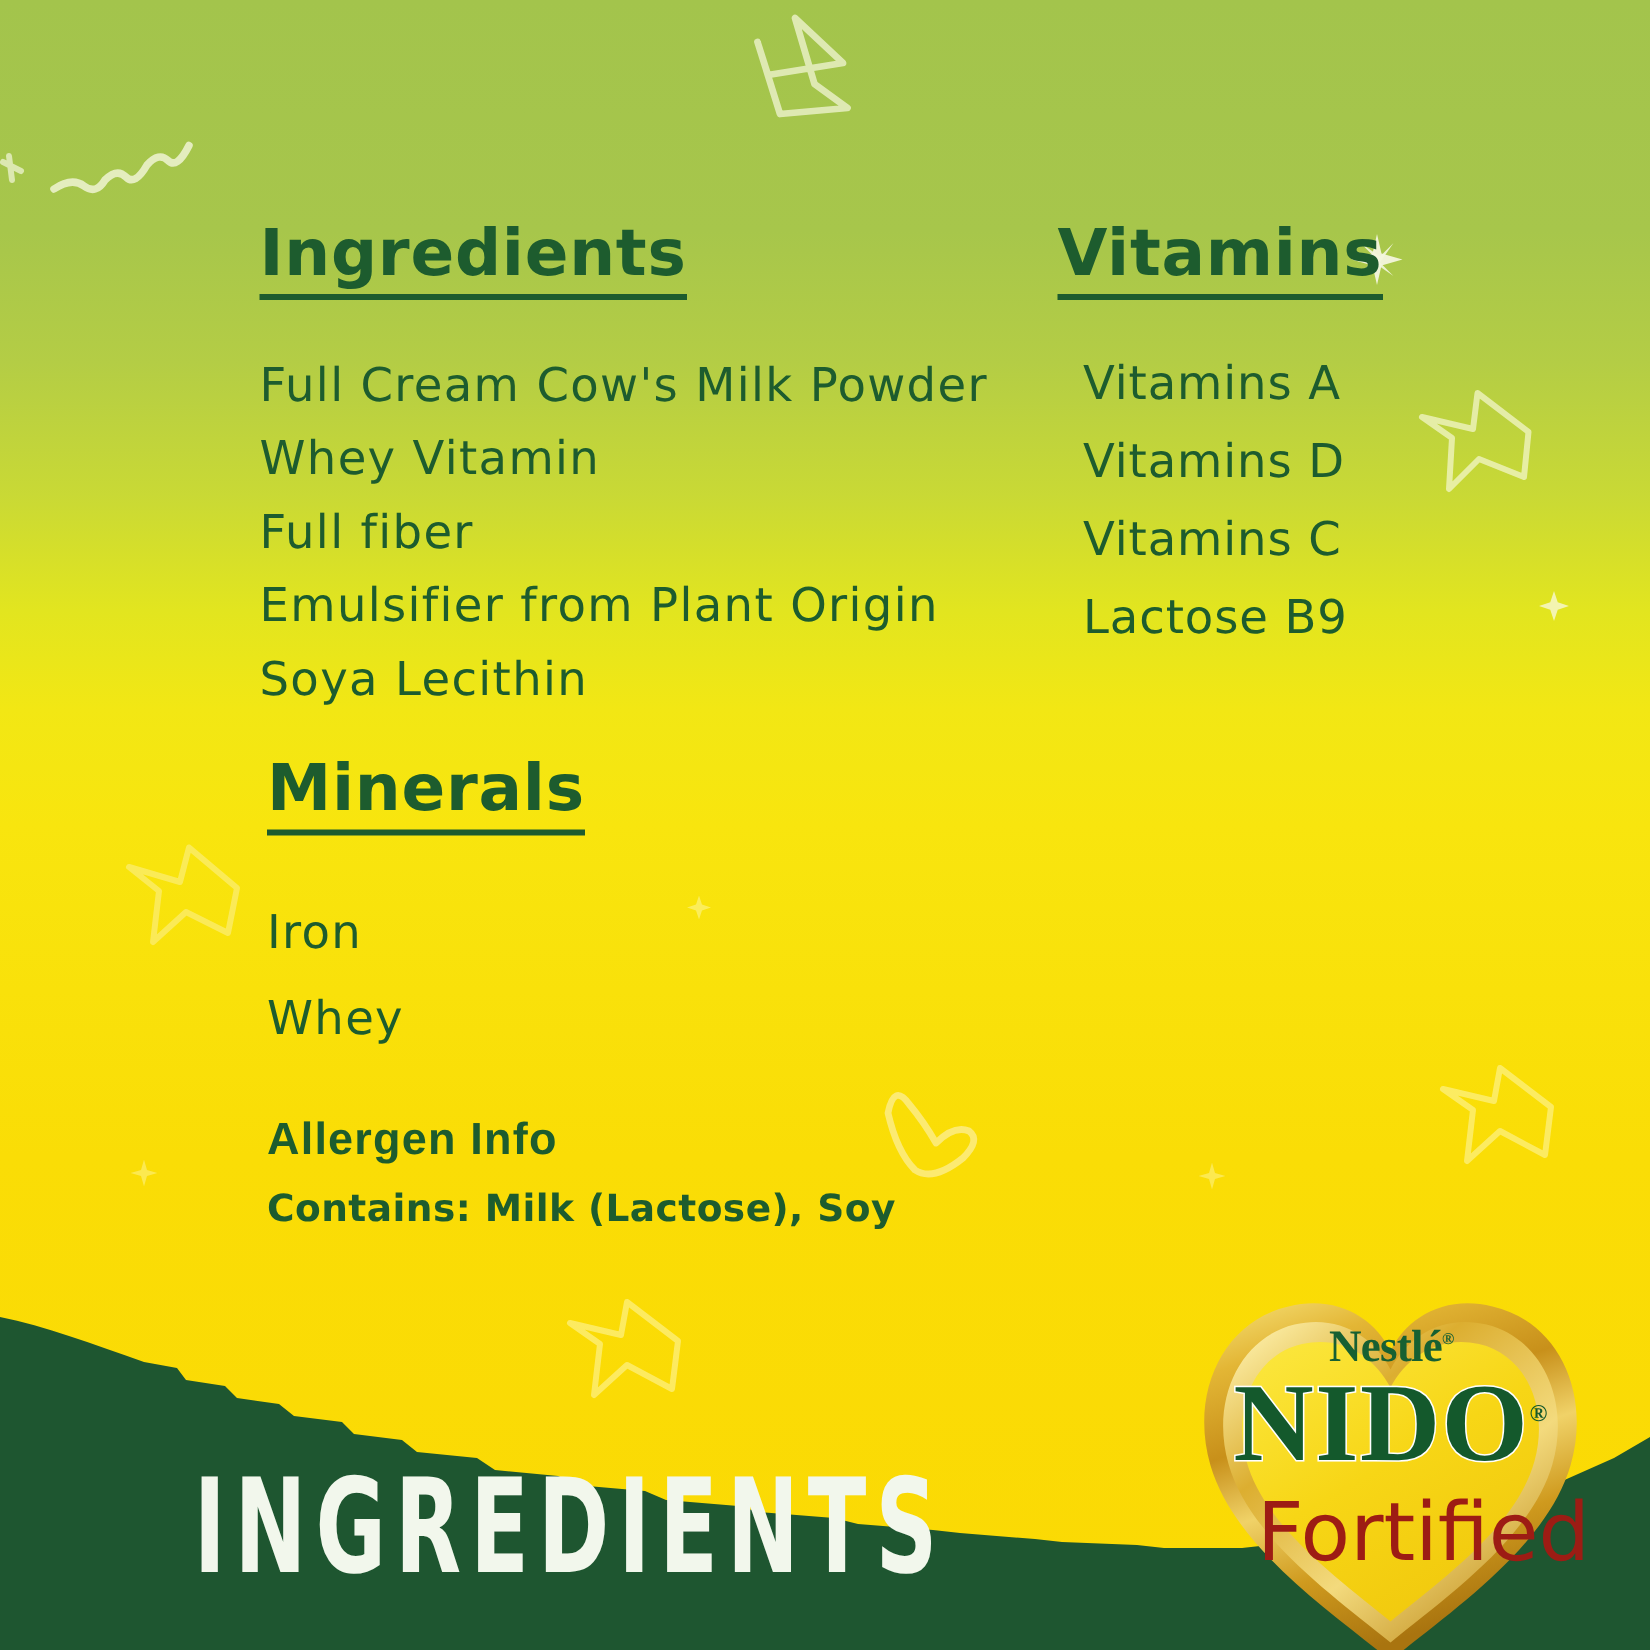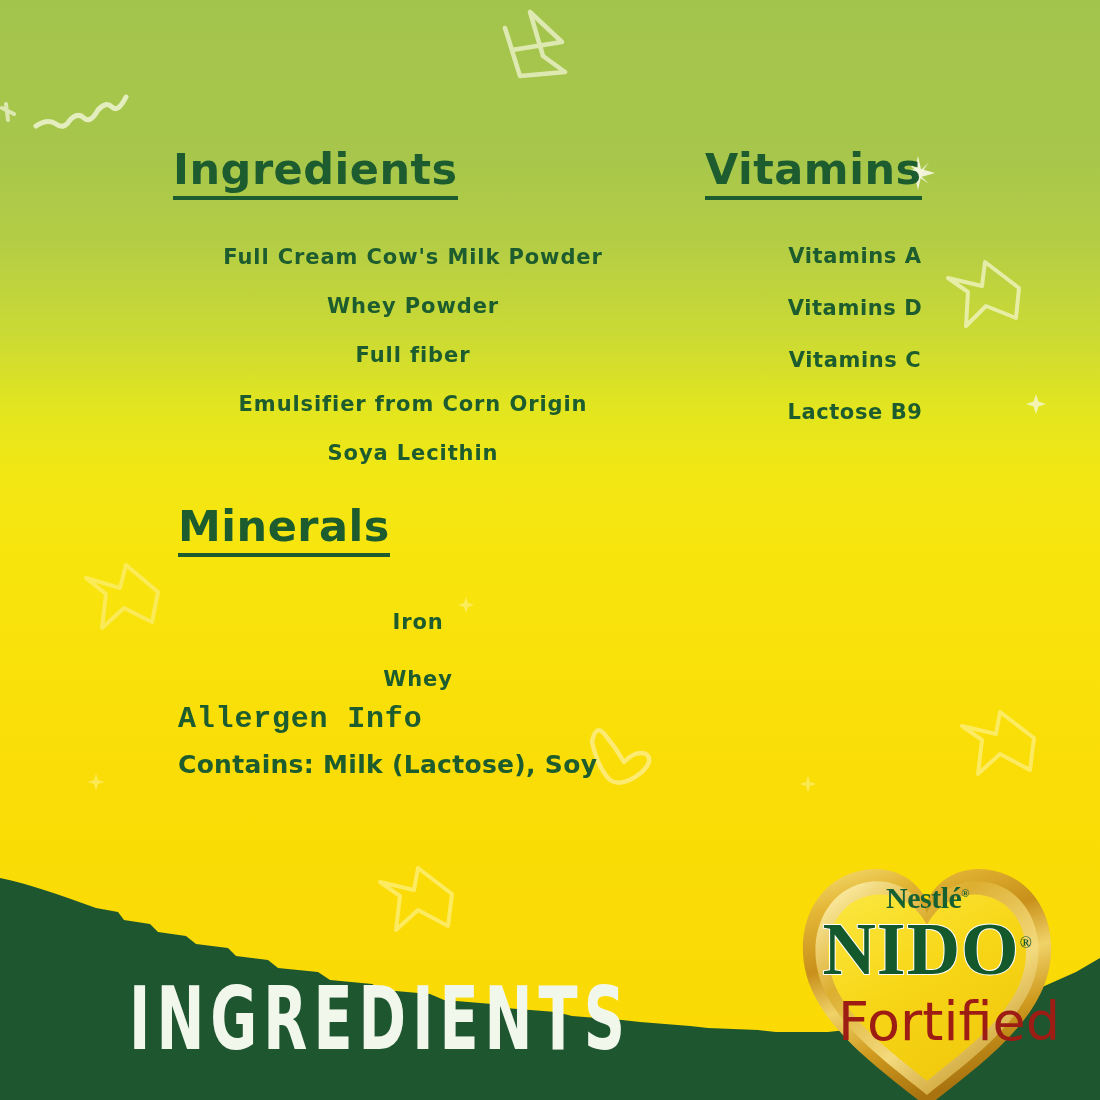--- a/index.html
+++ b/index.html
@@ -94,43 +94,43 @@
   }
 
   .list {
     margin: 0;
     padding: 0;
     list-style: none;
   }
   .list li {
     color: #1d5c2e;
     font-family: "DejaVu Sans", sans-serif;
-    font-size: 21px;
-    font-weight: bold;
+    font-size: 31px;
+    font-weight: normal;
     letter-spacing: 0.9px;
     line-height: 49px;
     white-space: nowrap;
-    text-align: center;
   }
 
   .col-left .list { margin-top: 33px; }
-  .col-right .list { margin-top: 30px; }
+  .col-right .list { margin-top: 30px; margin-left: 17px; }
   .col-right .list li { line-height: 52px; letter-spacing: 0.6px; }
 
   .minerals-block .list { margin-top: 37px; }
   .minerals-block .list li { line-height: 57px; }
 
   .allergen-title {
     color: #1d5c2e;
-    font-family: Liberation Mono, monospace;
+    font-family: Liberation Sans, sans-serif;
     font-size: 30px;
     font-weight: bold;
     letter-spacing: 0.8px;
     line-height: 1.0;
     white-space: nowrap;
+    margin-top: 41px;
   }
   .allergen-text {
     color: #1d5c2e;
     font-family: "DejaVu Sans", sans-serif;
     font-size: 25px;
     font-weight: bold;
     letter-spacing: 0.3px;
     margin-top: 16px;
     white-space: nowrap;
   }
@@ -287,23 +287,23 @@
              L 1076 172 L 1100 158
              L 1100 300 L 0 300 Z" fill="#1e5630"></path>
   </svg>
 
   <div class="content">
 
     <div class="col-left">
       <div class="heading">Ingredients</div>
       <ul class="list">
         <li>Full Cream Cow's Milk Powder</li>
-        <li>Whey Powder</li>
+        <li>Whey Vitamin</li>
         <li>Full fiber</li>
-        <li>Emulsifier from Corn Origin</li>
+        <li>Emulsifier from Plant Origin</li>
         <li>Soya Lecithin</li>
       </ul>
     </div>
 
     <div class="col-right">
       <div class="heading">Vitamins</div>
       <ul class="list">
         <li>Vitamins A</li>
         <li>Vitamins D</li>
         <li>Vitamins C</li>

